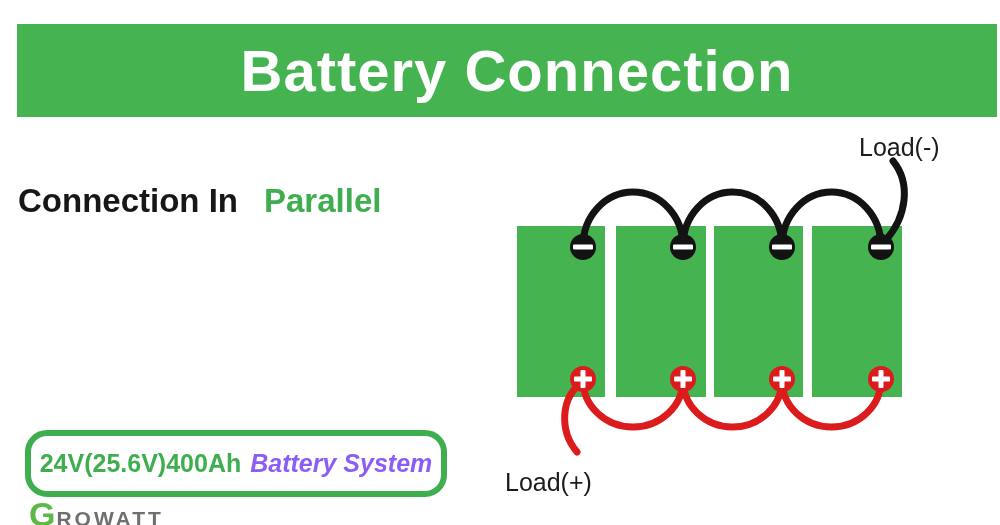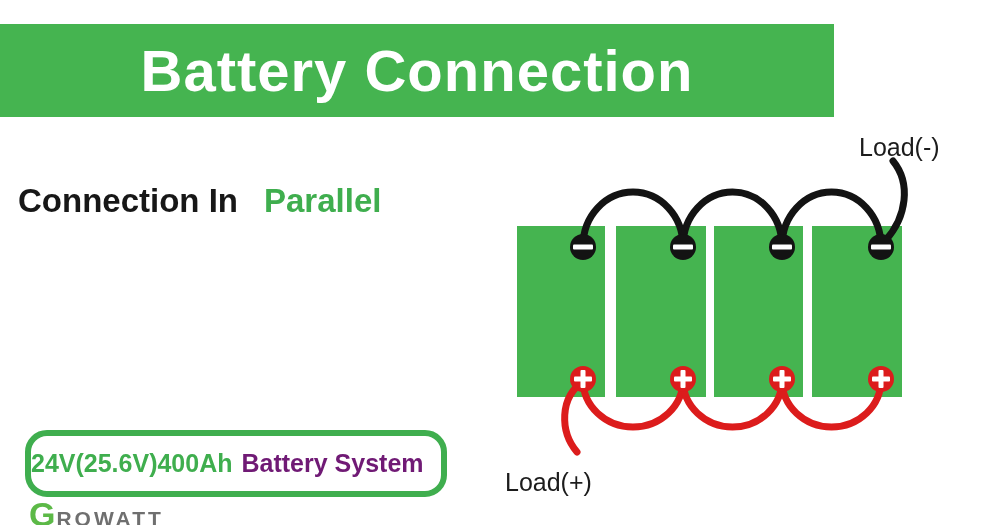--- a/index.html
+++ b/index.html
@@ -6,23 +6,23 @@
   body {
     width: 1000px; height: 525px; overflow: hidden;
     background: #ffffff;
     font-family: "Liberation Sans", sans-serif;
     position: relative;
   }
   .page { position: absolute; inset: 0; width: 1000px; height: 525px; overflow: hidden; }
 
   
   .banner {
-    position: absolute; left: 0; top: 24px; width: 834px; height: 93px;
+    position: absolute; left: 17px; top: 24px; width: 960px; height: 93px;
     background: var(--green-main, #45b450);
-    display: flex; align-items: center; justify-content: center;
+    display: flex; align-items: center; justify-content: center; padding-left: 20px;
   }
   .banner-title {
     color: #ffffff; font-size: 58px; font-weight: 700; letter-spacing: 1px;
     line-height: 1;
   }
 
   
   .heading {
     position: absolute; left: 18px; top: 151px;
     display: flex; gap: 26px; align-items: baseline;
@@ -47,25 +47,25 @@
   }
   .load-neg { left: 819px; top: 135px; margin-left: 40px; }
   .load-pos { left: 505px; top: 470px; }
 
   
   .sys-box {
     position: absolute; left: 25px; top: 430px; width: 422px; height: 67px;
     box-sizing: border-box;
     border: 6px solid var(--green-accent, #4bb551);
     border-radius: 22px; background: #ffffff;
-    display: flex; align-items: center; gap: 9px;
+    display: flex; align-items: center; justify-content: center; gap: 9px;
     font-size: 25px; font-weight: 700; white-space: nowrap;
   }
   .sys-box .spec { color: var(--green-accent, #3fae4e); }
-  .sys-box .label { color: #701a75; }
+  .sys-box .label { color: #8b5cf6; font-style: italic; }
 
   
   .logo {
     position: absolute; left: 29px; top: 495px;
     white-space: nowrap;
   }
   .logo .logo-g {
     font-size: 34px; font-weight: 700; color: var(--logo-green, #5cb947);
     letter-spacing: 1px;
   }

